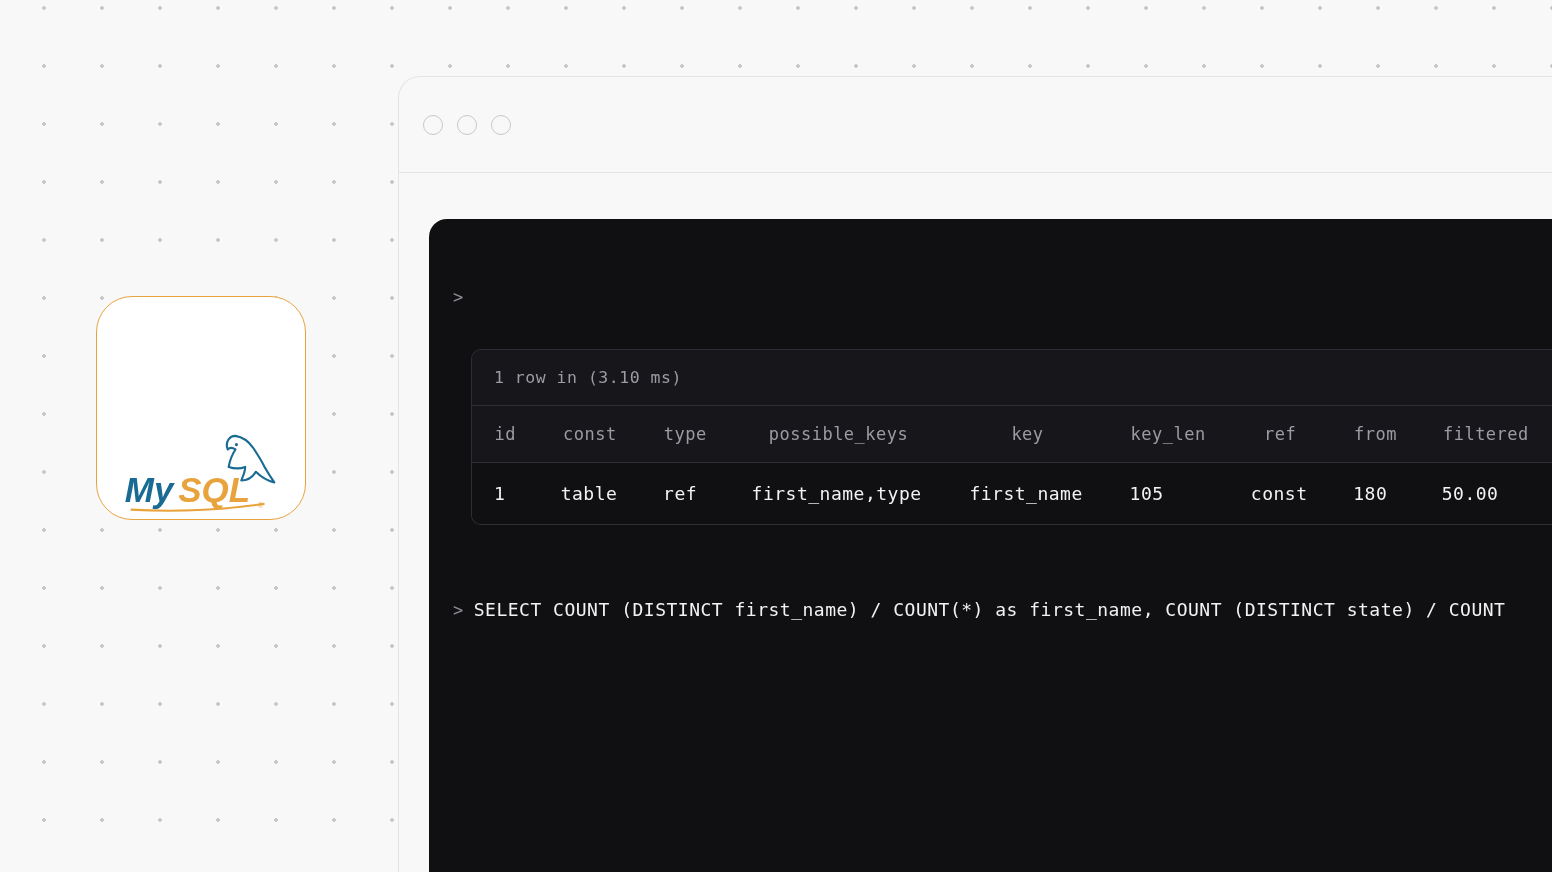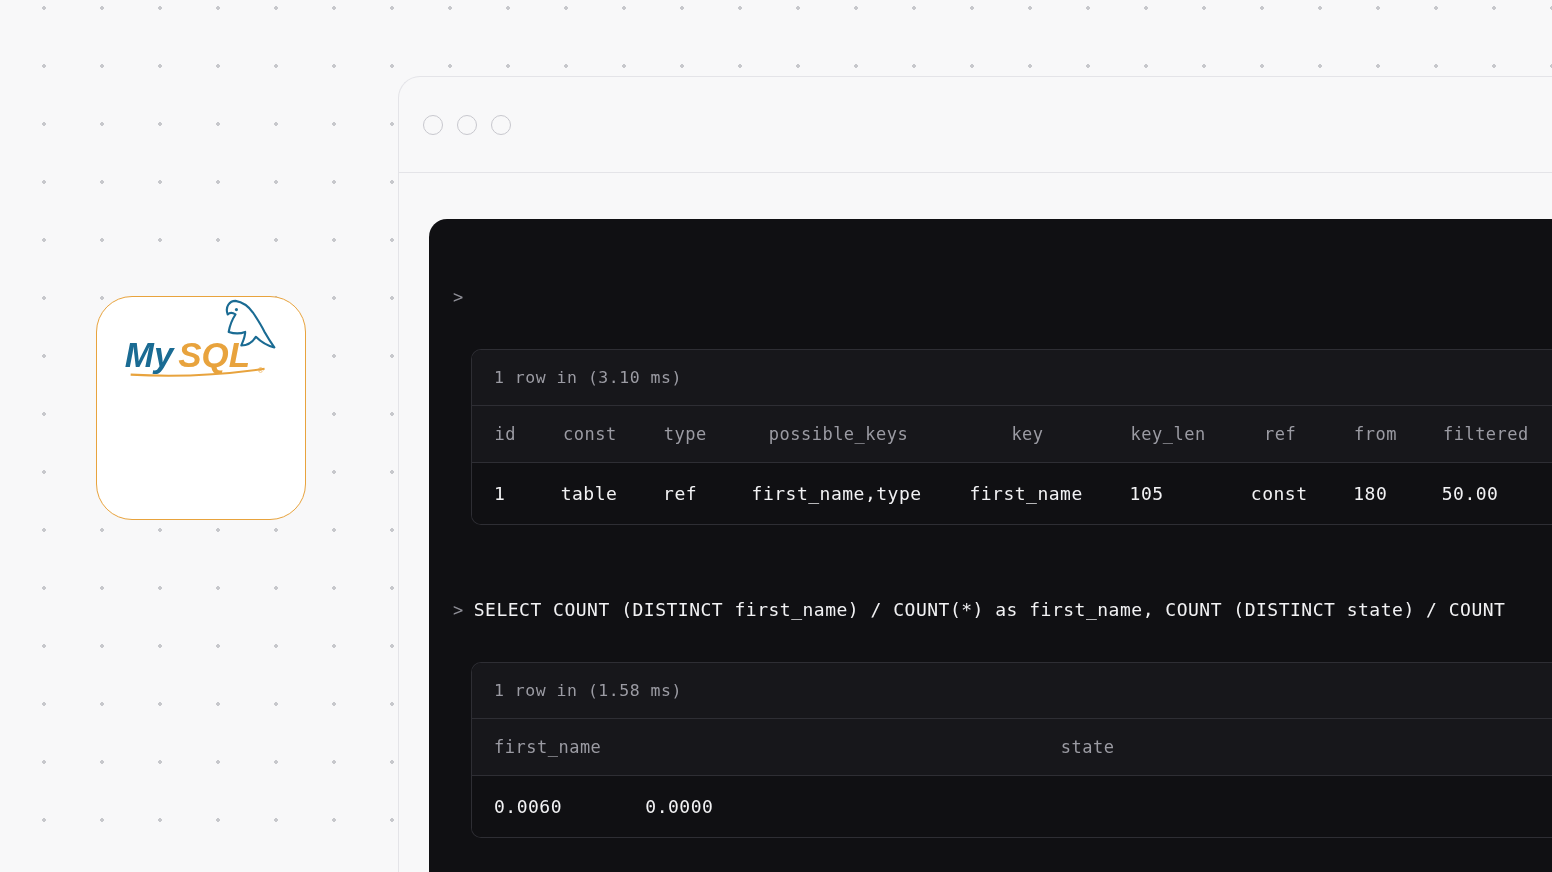--- a/index.html
+++ b/index.html
@@ -24,21 +24,21 @@
   .logo-card {
     position: absolute;
     left: 96px;
     top: 296px;
     width: 210px;
     height: 224px;
     background: #fff;
     border: 1.5px solid #e8a33d;
     border-radius: 36px;
     display: flex;
-    align-items: flex-start;
+    align-items: flex-end;
     justify-content: center;
     z-index: 2;
   }
   .mysql-logo { width: 165px; height: auto; }
 
   .window {
     position: absolute;
     left: 398px;
     top: 76px;
     right: 0;
@@ -192,32 +192,15 @@
         </tbody>
       </table>
     </div>
 
     <div class="block-spacer"></div>
 
     <div class="query-line">
       <span class="prompt-caret">&gt;</span>
       <span class="query-text">SELECT COUNT (DISTINCT first_name) / COUNT(*) as first_name, COUNT (DISTINCT state) / COUNT</span>
     </div>
-    <div class="result-box">
-      <div class="result-meta">1 row in (1.58 ms)</div>
-      <table class="result-table">
-        <thead>
-          <tr>
-            <th style="width:136px">first_name</th>
-            <th>state</th>
-          </tr>
-        </thead>
-        <tbody>
-          <tr>
-            <td>0.0060</td>
-            <td>0.0000</td>
-          </tr>
-        </tbody>
-      </table>
-    </div>
 
   </div>
 </div>
 
 </body></html>

